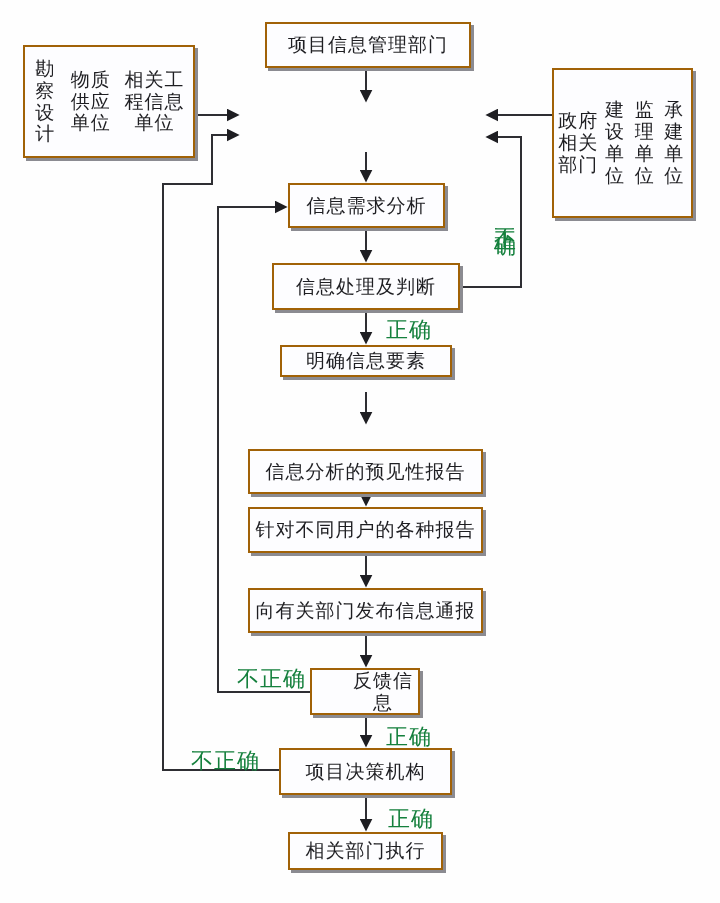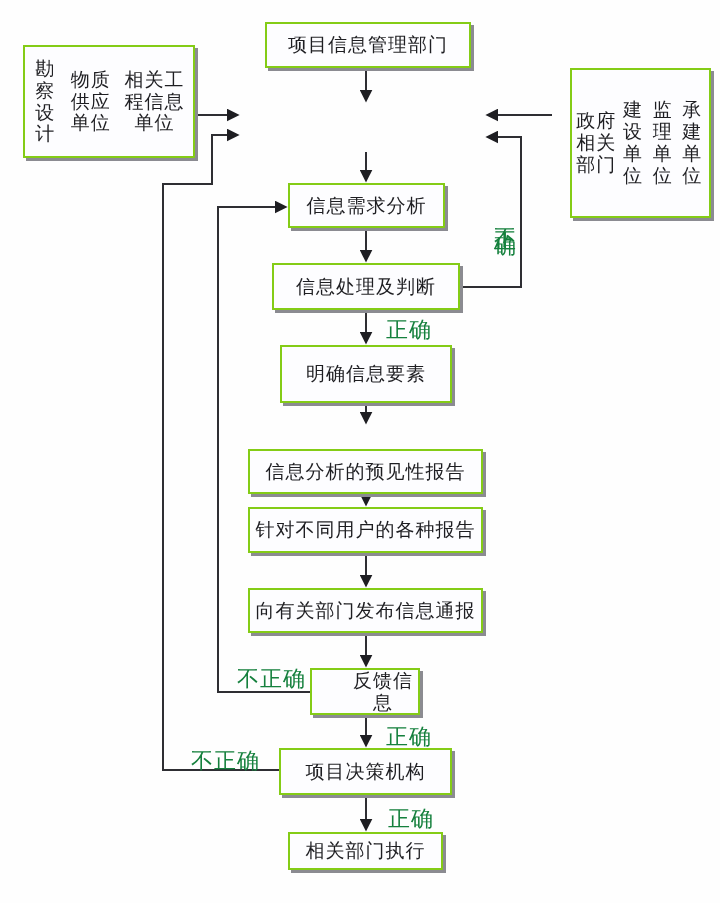--- a/index.html
+++ b/index.html
@@ -19,21 +19,21 @@
   .connectors {
     position: absolute;
     left: 0; top: 0;
     width: 720px; height: 903px;
     pointer-events: none;
   }
   .node {
     position: absolute;
     box-sizing: border-box;
     background: #fdfdff;
-    border: 2px solid #84cc16;
+    border: 2px solid #a16207;
     box-shadow: 3px 3px 0 0 #8b8b91;
     display: flex;
     align-items: center;
     justify-content: center;
     text-align: center;
     font-size: 19px;
     letter-spacing: 1px;
     line-height: 1.15;
     color: #1e1e22;
   }
@@ -89,37 +89,37 @@
   <div class="node" style="left:265px; top:22px; width:206px; height:46px;">
     <span>项目信息管理部门</span>
   </div>
 
   <div class="node multi" style="left:23px; top:45px; width:172px; height:113px;">
     <div>勘察设计</div>
     <div>物质供应单位</div>
     <div>相关工程信息单位</div>
   </div>
 
-  <div class="node multi" style="left:552px; top:68px; width:141px; height:150px;margin-left:18px;">
+  <div class="node multi" style="left:552px; top:68px; width:141px; height:150px;">
     <div>政府相关部门</div>
     <div>建设单位</div>
     <div>监理单位</div>
     <div>承建单位</div>
   </div>
 
 
   <div class="node" style="left:288px; top:183px; width:157px; height:45px;text-align:center;">
     <span>信息需求分析</span>
   </div>
 
   <div class="node" style="left:272px; top:263px; width:188px; height:47px;">
     <span>信息处理及判断</span>
   </div>
 
-  <div class="node" style="left:280px; top:345px; width:172px; height:58px;">
+  <div class="node" style="left:280px; top:345px; width:172px; height:32px;">
     <span>明确信息要素</span>
   </div>
 
   <div class="node" style="left:248px; top:425px; width:235px; height:45px;margin-top:24px;">
     <span>信息分析的预见性报告</span>
   </div>
 
   <div class="node" style="left:248px; top:507px; width:235px; height:46px;">
     <span>针对不同用户的各种报告</span>
   </div>

